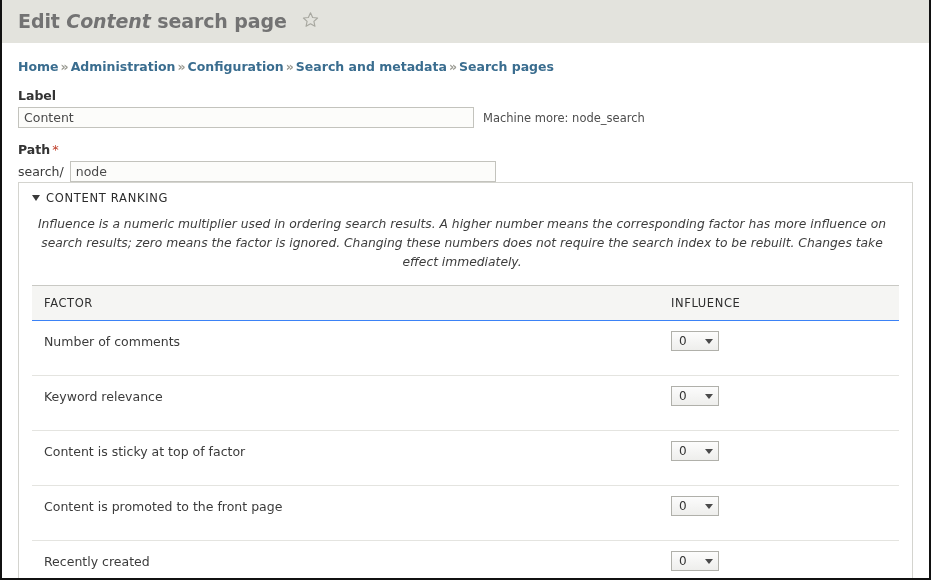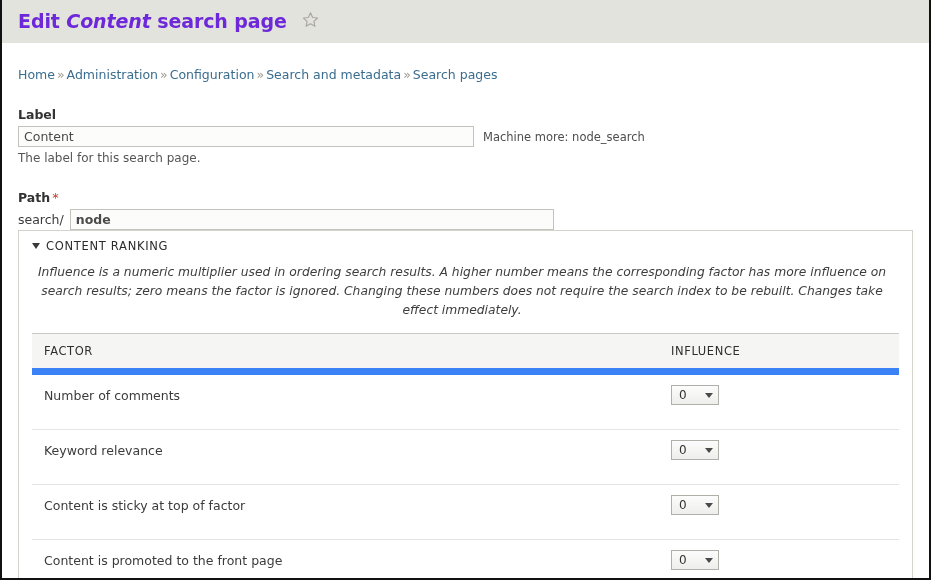--- a/index.html
+++ b/index.html
@@ -32,61 +32,62 @@
     height: 43px;
     background: #e3e3dd;
     display: flex;
     align-items: center;
     padding: 0 0 0 16px;
     box-sizing: border-box;
   }
   .page-title {
     font-size: 19px;
     font-weight: bold;
-    color: #6d28d9;
+    color: #737373;
     letter-spacing: -0.1px;
     white-space: nowrap;
   }
   .page-title em {
     font-style: italic;
   }
   .star-icon {
     display: inline-block;
     margin-left: 9px;
     vertical-align: middle;
     position: relative;
     top: -1px;
   }
 
   
   .content {
     padding: 0 16px;
   }
 
   .breadcrumb {
-    padding-top: 24px;
+    padding-top: 16px;
     font-size: 12.5px;
     color: #8a8a83;
     white-space: nowrap;
+    font-weight: bold;
   }
   .breadcrumb a {
     color: #3a6d8f;
     text-decoration: none;
   }
   .breadcrumb .sep {
     color: #9a9a92;
     padding: 0 2px;
   }
   .breadcrumb .crumb-first {
     color: #3a6d8f;
   }
 
   
   .form-item {
-    margin-top: 25px;
+    margin-top: 14px;
   }
   .form-label {
     font-size: 12.5px;
     font-weight: bold;
     color: #333333;
     display: block;
     margin-bottom: 4px;
   }
   .required-mark {
     color: #c0402b;
@@ -99,21 +100,21 @@
     box-sizing: border-box;
     border: 1px solid #c3c3bd;
     background: #fcfcfa;
     font-family: "DejaVu Sans", "Liberation Sans", sans-serif;
     font-size: 12.5px;
     color: #4a4a4a;
     padding: 1px 5px;
     outline: none;
   }
   #label-input { width: 456px; }
-  #path-input  { width: 484px; font-weight: bold; }
+  #path-input  { width: 426px; }
 
   .inline-row {
     display: flex;
     align-items: center;
   }
   .machine-name {
     margin-left: 9px;
     font-size: 11.5px;
     color: #4d4d4d;
     white-space: nowrap;
@@ -174,21 +175,21 @@
   }
   table.ranking thead th {
     text-align: left;
     font-size: 11.5px;
     font-weight: normal;
     letter-spacing: 0.6px;
     color: #2e2e2e;
     text-transform: uppercase;
     background: #f5f5f3;
     border-top: 1px solid #c9c9c4;
-    border-bottom: 7px solid #3b82f6;
+    border-bottom: 1px solid #3b82f6;
     padding: 8px 0 8px 12px;
     height: 18px;
   }
   table.ranking thead th.col-influence {
     padding-left: 14px;
   }
   table.ranking tbody td {
     border-bottom: 1px solid #e4e4e0;
     padding: 10px 0 24px 12px;
     font-size: 12.5px;
@@ -256,21 +257,20 @@
     <div class="breadcrumb">
       <a href="#" class="crumb-first">Home</a><span class="sep">»</span><a href="#">Administration</a><span class="sep">»</span><a href="#">Configuration</a><span class="sep">»</span><a href="#">Search and metadata</a><span class="sep">»</span><a href="#">Search pages</a>
     </div>
 
     <div class="form-item">
       <label class="form-label">Label</label>
       <div class="inline-row">
         <input id="label-input" class="text-input" type="text" value="Content" style="">
         <span class="machine-name">Machine more: node_search</span>
       </div>
-      <div class="description">The label for this search page.</div>
     </div>
 
     <div class="form-item">
       <label class="form-label">
         <span>Path</span><span class="required-mark">*</span>
       </label>
       <div class="inline-row">
         <span class="path-prefix">search/</span>
         <input id="path-input" class="text-input" type="text" value="node" style="">
       </div>

